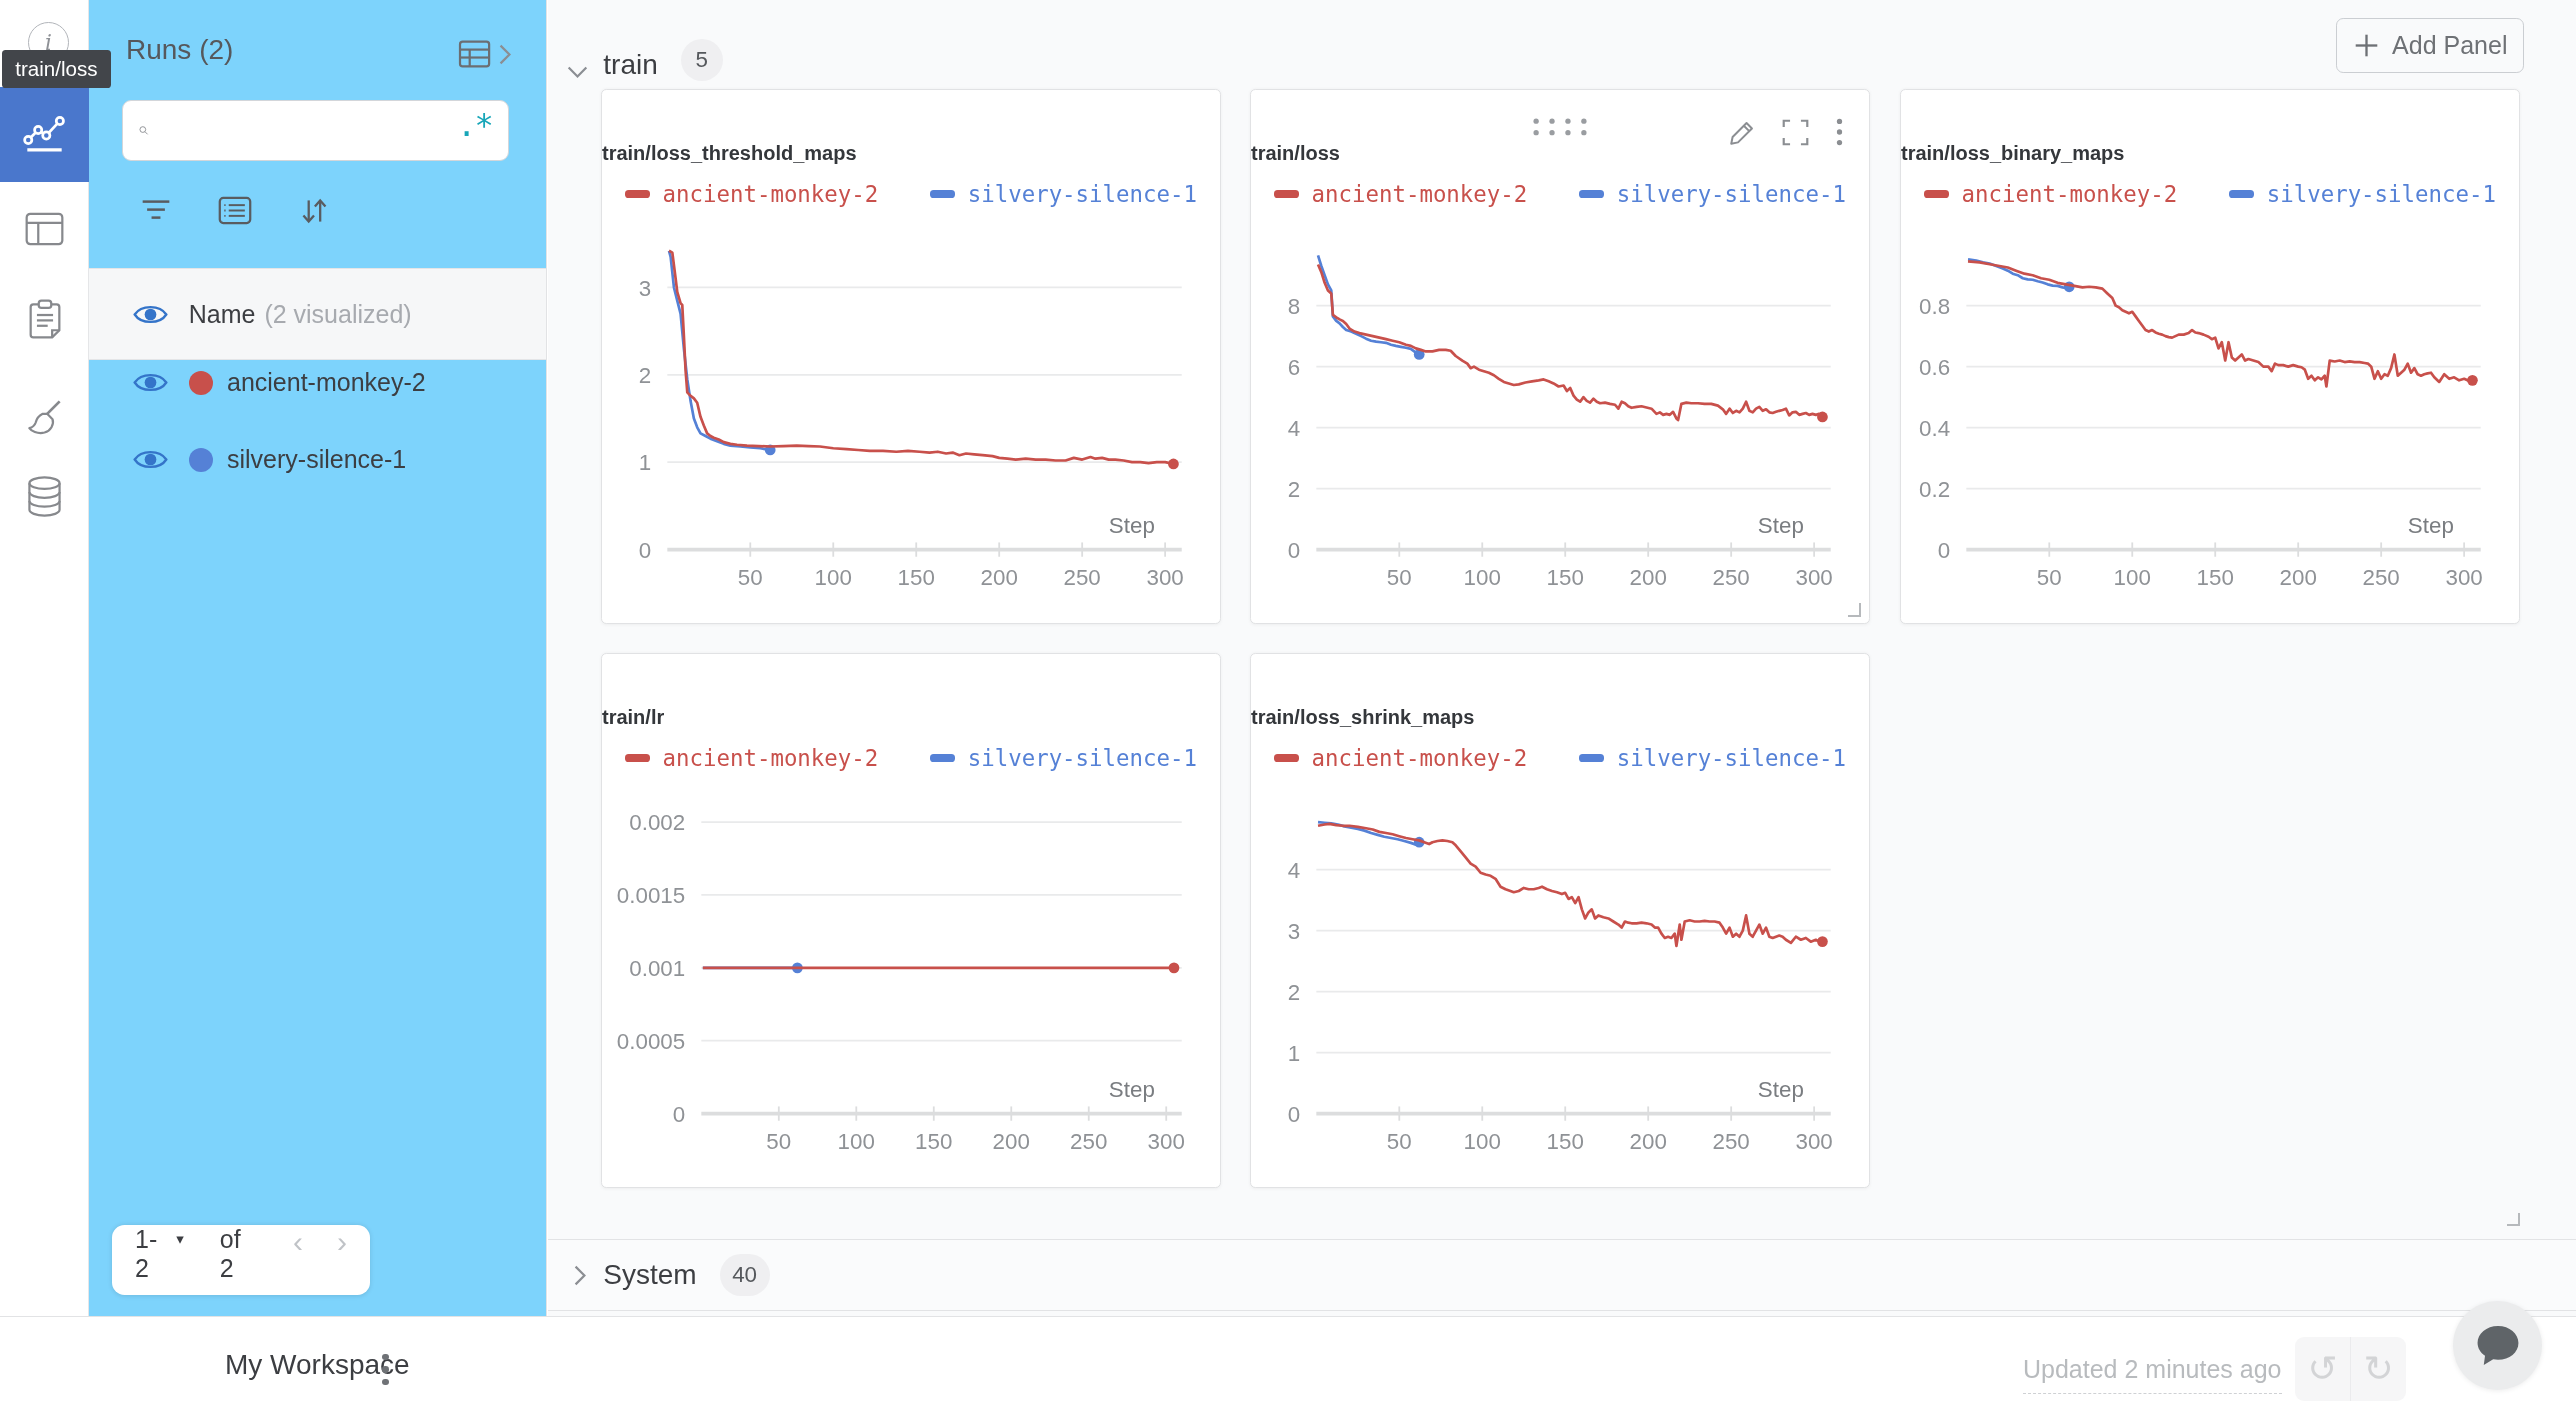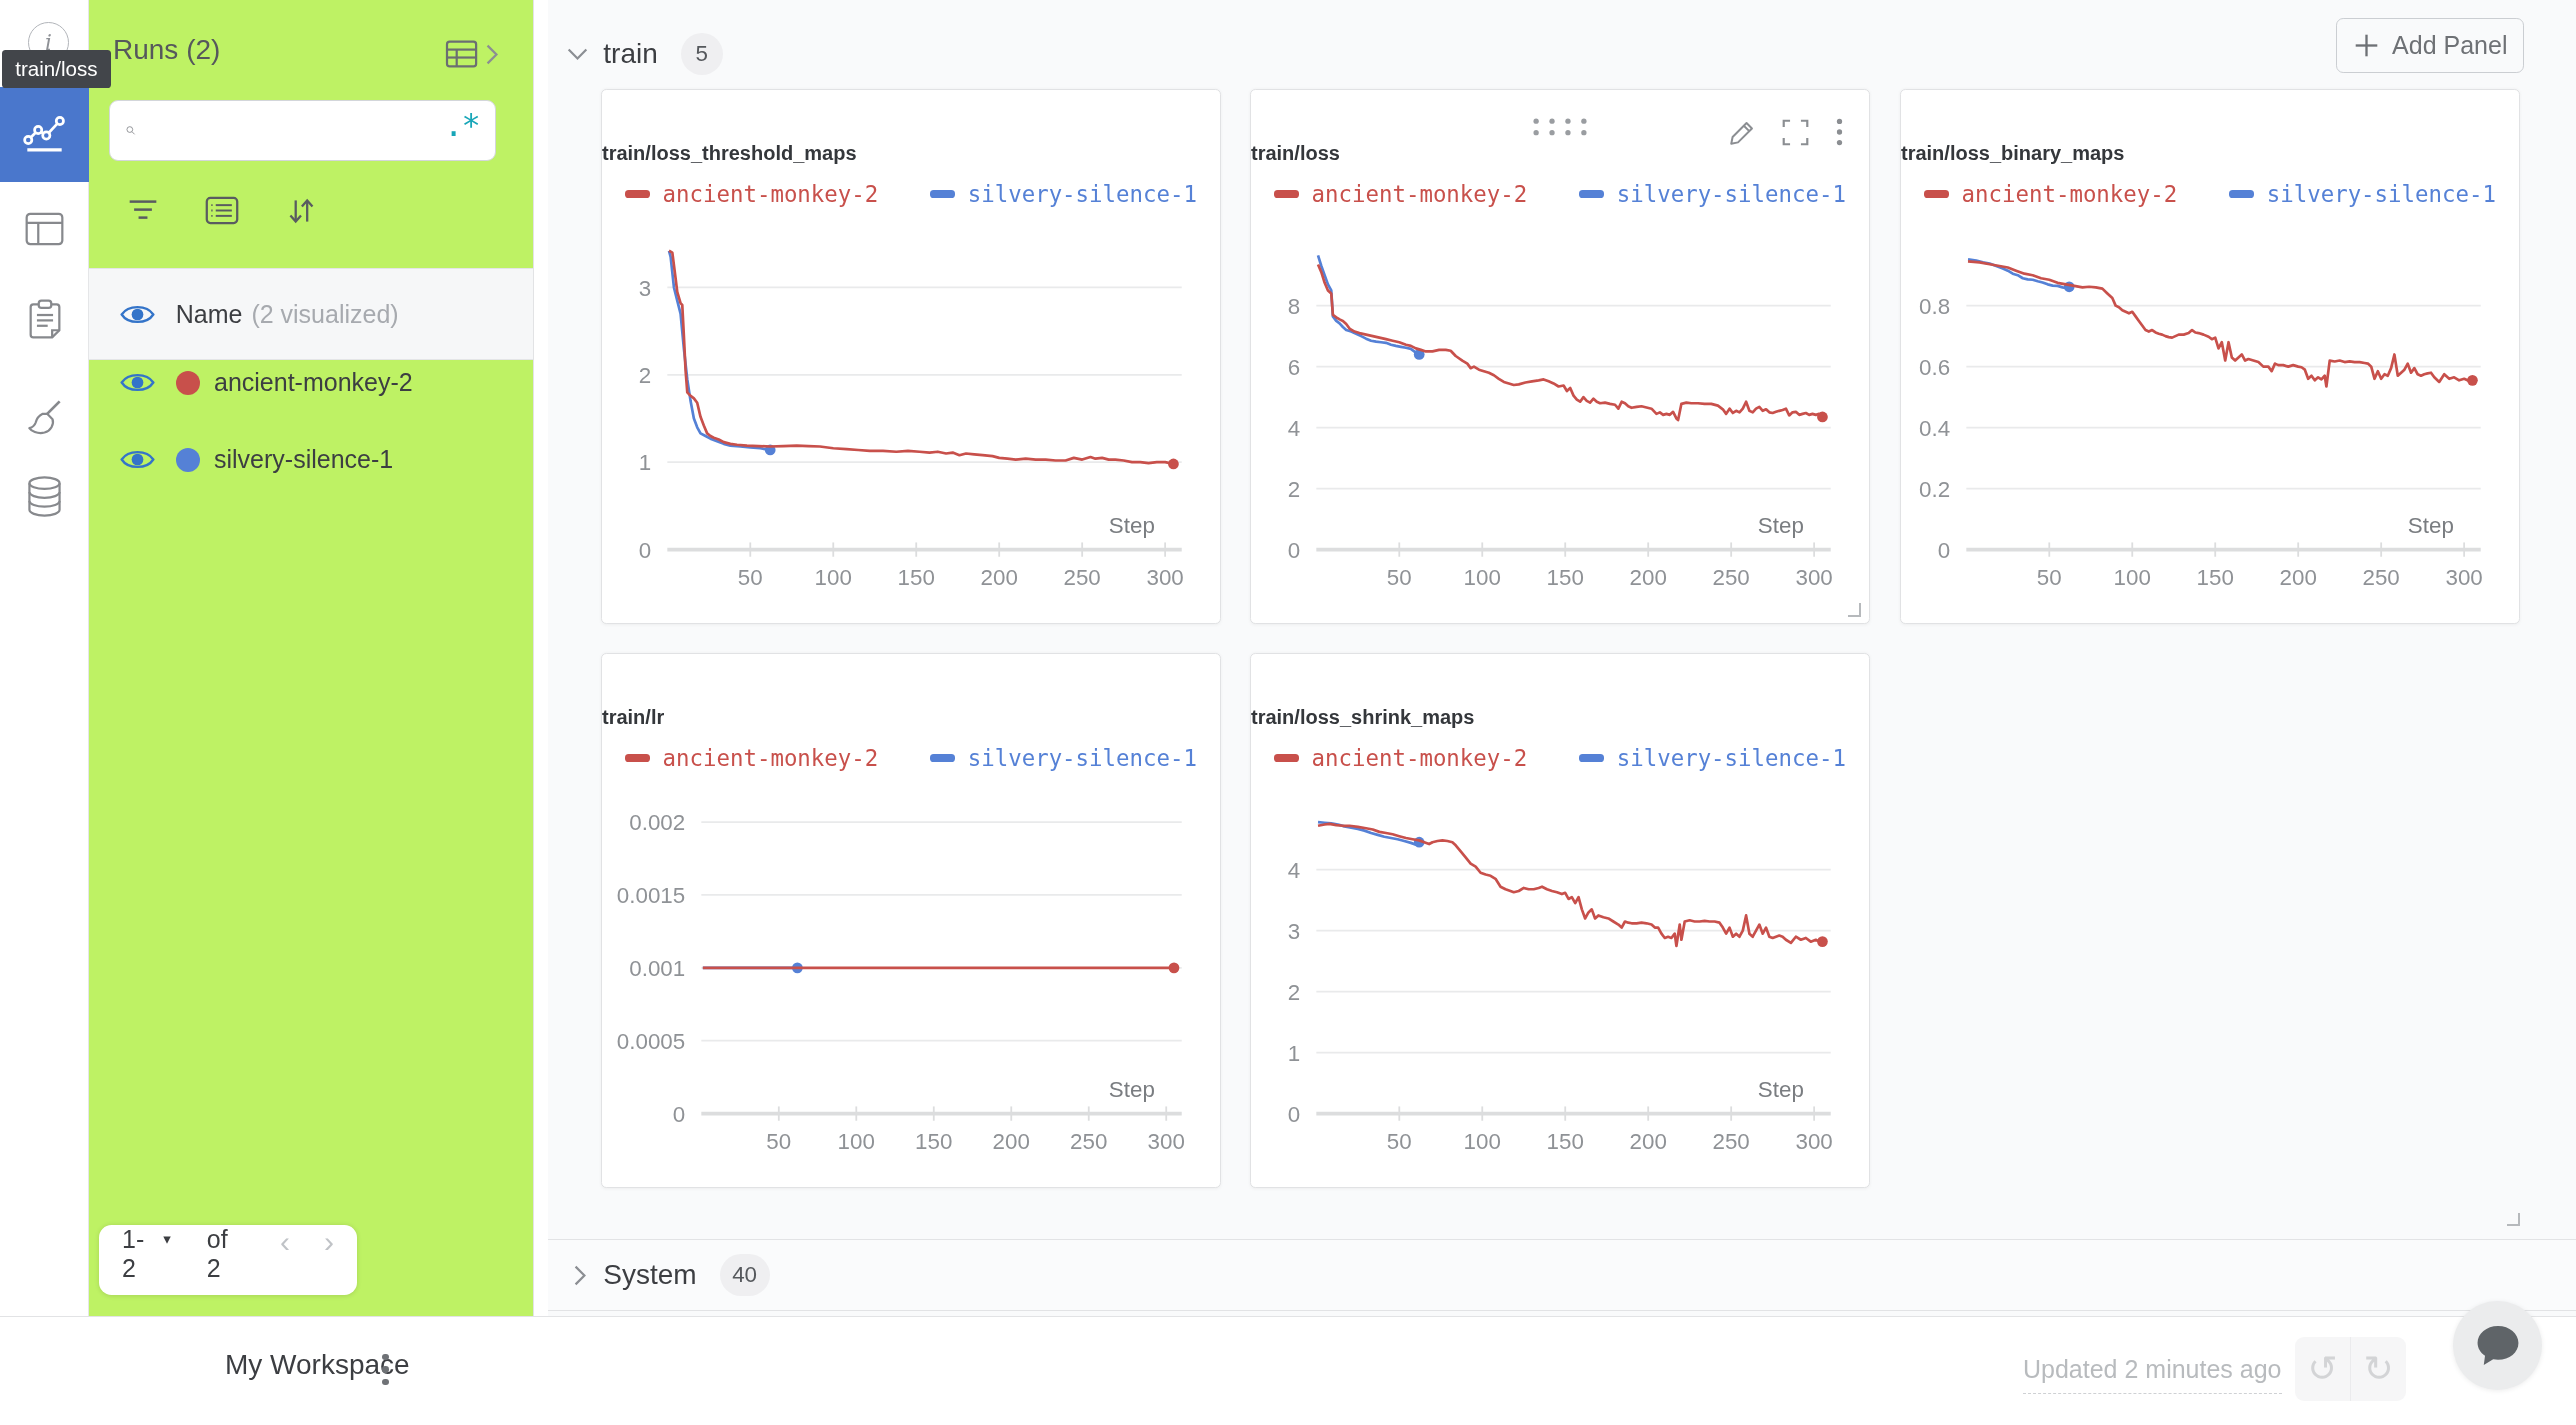--- a/index.html
+++ b/index.html
@@ -10,21 +10,21 @@
   
   #rail { position:absolute; left:0; top:0; width:89px; height:1316px; background:#fff; border-right:0.9px solid #e5e6e8; z-index:5; }
   .rail-item { position:absolute; left:0; width:89px; height:95px; display:flex; align-items:center; justify-content:center; }
   .rail-item.active { background:#4a77cc; }
   .info-circle { position:absolute; left:28px; top:21.5px; width:41px; height:41px; border:1.8px solid #b2b5ba; border-radius:50%; display:flex; align-items:center; justify-content:center; color:#8e9196; font-size:21.5px; font-family:"DejaVu Serif", serif; font-style:italic; }
 
   
   #tooltip { position:absolute; left:1.8px; top:50px; background:#42454a; color:#fff; font-size:20.6px; padding:7.2px 13.4px; border-radius:3.6px; z-index:50; }
 
   
-  #runs-panel { position:absolute; left:76px; top:0; width:458px; height:1316px; background:#bef264; border-right:0.9px solid #e2e3e5; z-index:4; }
+  #runs-panel { position:absolute; left:89px; top:0; width:458px; height:1316px; background:#7dd3fc; border-right:0.9px solid #e2e3e5; z-index:4; }
   #runs-title { position:absolute; left:37px; top:34px; font-size:28px; color:#56585c; }
   #runs-table-btn { position:absolute; left:369px; top:36px; width:57px; height:36px; display:flex; align-items:center; color:#6b6e72; cursor:pointer; }
   #search-box { position:absolute; left:33px; top:100px; width:387px; height:61px; border:1.8px solid #d3d6da; border-radius:9px; background:#fff; display:flex; align-items:center; padding:0 16px; }
   #search-input { flex:1; border:none; outline:none; font-size:23px; color:#3c3e42; background:transparent; margin-left:12.5px; }
   .regex-toggle { color:#18a6b8; font-family:"DejaVu Sans Mono", monospace; font-size:32px; letter-spacing:-1.8px; line-height:18px; padding-bottom:10.7px; cursor:pointer; }
   #filters-row { position:absolute; left:49px; top:188px; width:286px; height:45px; display:flex; gap:43px; align-items:center; }
   .tool-icon { width:36px; height:36px; display:flex; align-items:center; justify-content:center; cursor:pointer; }
 
   #name-band { position:absolute; left:0; top:268px; width:457px; height:92px; background:#f6f7f8; border-top:0.9px solid #e4e5e7; border-bottom:0.9px solid #e4e5e7; display:flex; align-items:center; padding-left:43px; }
   #name-band .label { font-size:25px; color:#3c3e42; margin-left:19.7px; }
@@ -35,21 +35,21 @@
   .eye { width:37px; height:29px; flex:0 0 auto; }
 
   #pagination { position:absolute; left:23px; top:1225px; width:258px; height:70px; background:#fff; border-radius:12.5px; box-shadow:0 0.9px 5.4px rgba(0,0,0,0.12); display:flex; padding:0 23px; }
   #pagination .range { font-size:25px; color:#3c3e42; }
   #pagination .caret { font-size:15px; color:#3c3e42; margin:5.4px 0 0 7.2px; }
   #pagination .of { font-size:25px; color:#3c3e42; margin-left:36px; }
   #pagination .pg-chev { font-size:30px; color:#c0c3c7; margin-left:34px; cursor:default; }
 
   
   #main { position:absolute; left:548px; top:0; width:2028px; height:1316px; background:#f9fafb; }
-  #train-header { position:absolute; left:18px; top:27px; height:54px; display:flex; align-items:center; }
+  #train-header { position:absolute; left:18px; top:27px; height:54px; display:flex; align-items:flex-end; }
   .section-label { font-size:28px; color:#3c3e42; margin-left:14.3px; }
   .section-badge { margin-left:23px; background:#efeff1; color:#55585c; font-size:22.4px; border-radius:21.5px; min-width:42px; height:42px; display:flex; align-items:center; justify-content:center; padding:0 12.5px; }
   #add-panel-btn { position:absolute; right:52px; top:18px; width:188px; height:55px; border:1.8px solid #cbced2; border-radius:7.2px; display:flex; align-items:center; justify-content:center; gap:12.5px; color:#6e7175; font-size:25px; cursor:pointer; background:transparent; }
 
   .panel-card { position:absolute; width:620px; height:535px; background:#fff; border:0.9px solid #e1e2e4; border-radius:5.4px; box-shadow:0 0.9px 3.6px rgba(0,0,0,0.05); }
   .chart-title { position:absolute; left:0; top:52px; width:100%; font-size:20px; font-weight:bold; color:#34373b; }
   .chart-legend { position:absolute; left:0; top:91px; width:100%; display:flex; justify-content:center; gap:52px; }
   .legend-item { display:flex; align-items:center; gap:12.5px; font-family:"DejaVu Sans Mono", monospace; font-size:22.4px; }
   .legend-swatch { width:25px; height:7.2px; border-radius:3.6px; }
   .plot-svg { position:absolute; left:0; top:125px; }

